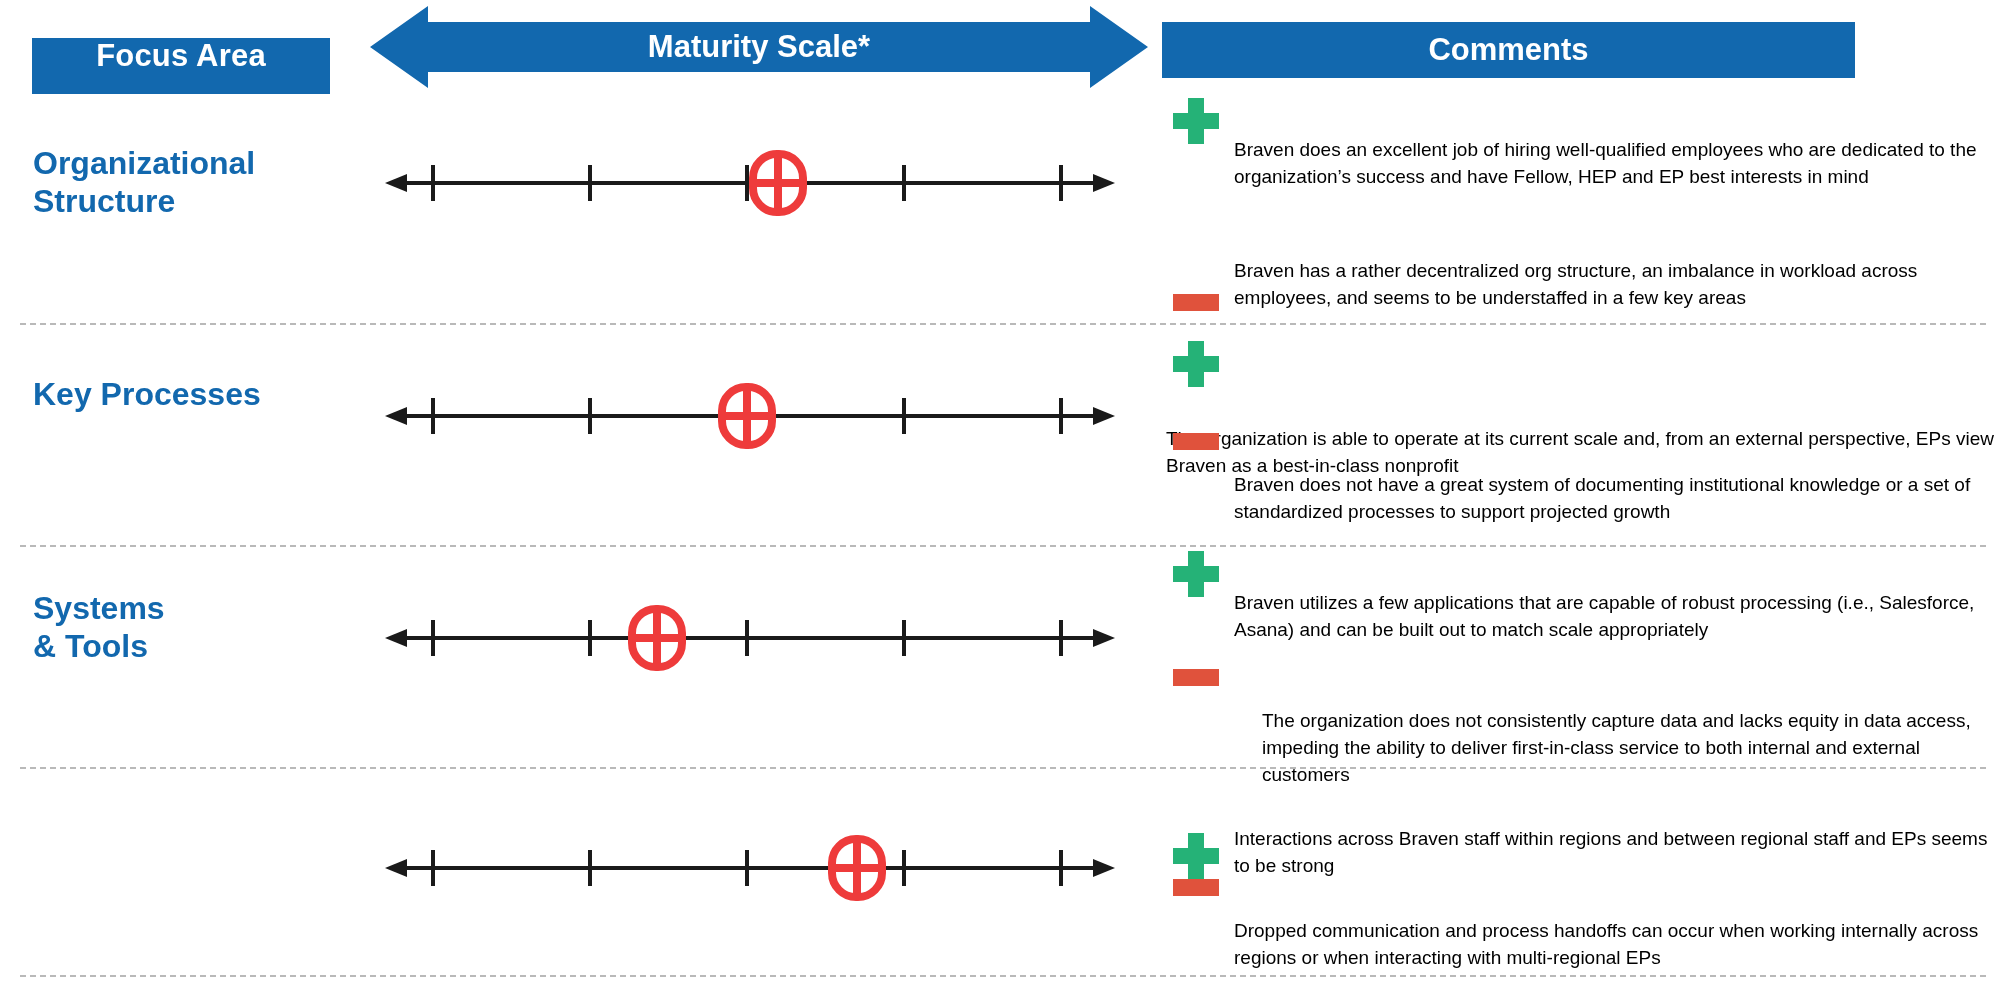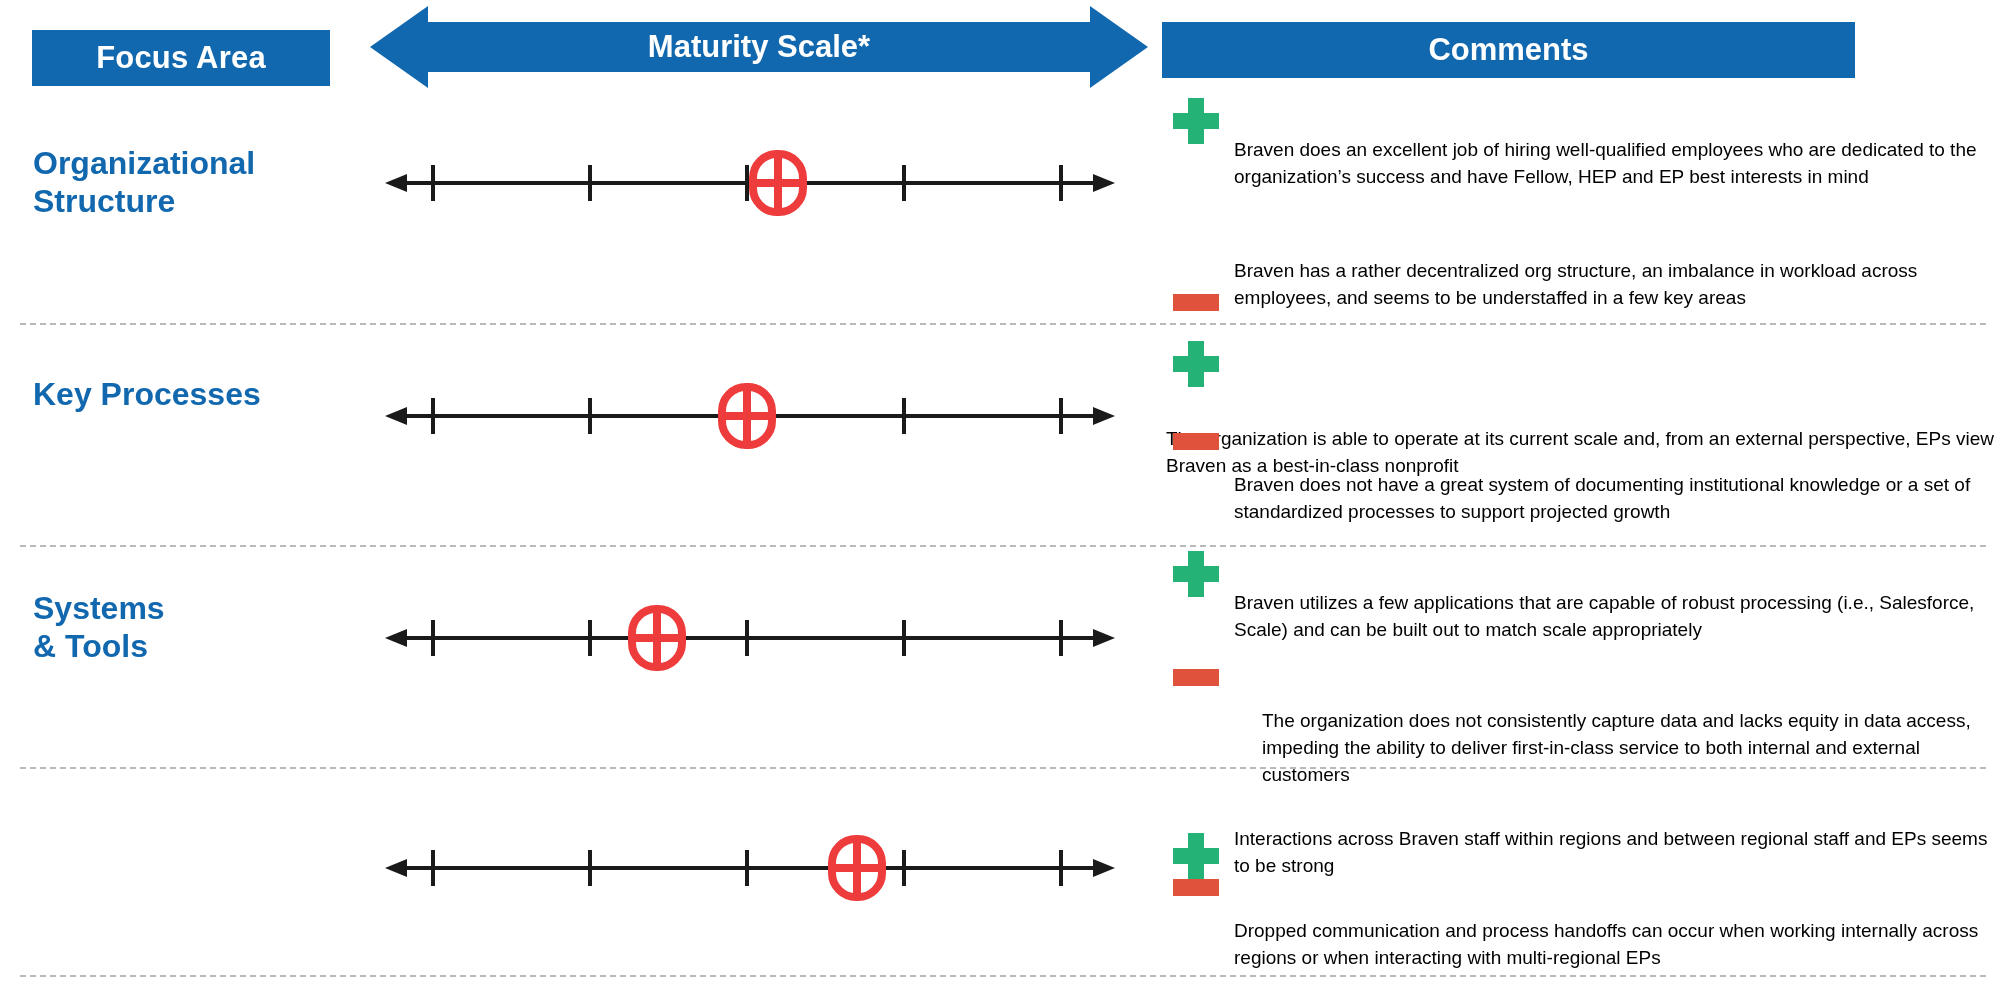--- a/index.html
+++ b/index.html
@@ -18,26 +18,26 @@
   
   .header-band {
     position: absolute;
     left: 0; top: 0;
     width: 2000px;
     height: 92px;
   }
   .hdr-focus {
     position: absolute;
     left: 32px;
-    top: 30px;
+    top: 38px;
     width: 298px;
     height: 56px;
     background: #1268ae;
     display: flex;
-    align-items: center;
+    align-items: flex-start;
     justify-content: center;
   }
   .hdr-focus span {
     color: #ffffff;
     font-size: 31px;
     font-weight: bold;
     letter-spacing: 0.2px;
     white-space: nowrap;
   }
 
@@ -310,21 +310,21 @@
         <line x1="6" y1="33" x2="52" y2="33" stroke="#ee3b3b" stroke-width="8"></line>
       </svg>
     </div>
   </div>
 
   <div class="comments" style="top:0;">
     <div class="comment" style="top:6px;">
       <div class="badge">
         <div class="badge-plus"></div>
       </div>
-      <div class="ctext">Braven utilizes a few applications that are capable of robust processing (i.e., Salesforce, Scale) and can be built out to match scale appropriately</div>
+      <div class="ctext">Braven utilizes a few applications that are capable of robust processing (i.e., Salesforce, Asana) and can be built out to match scale appropriately</div>
     </div>
     <div class="comment" style="top:124px;gap:28px;">
       <div class="badge">
         <div class="badge-minus"></div>
       </div>
       <div class="ctext">The organization does not consistently capture data and lacks equity in data access, impeding the ability to deliver first-in-class service to both internal and external customers</div>
     </div>
   </div>
 </div>
 

